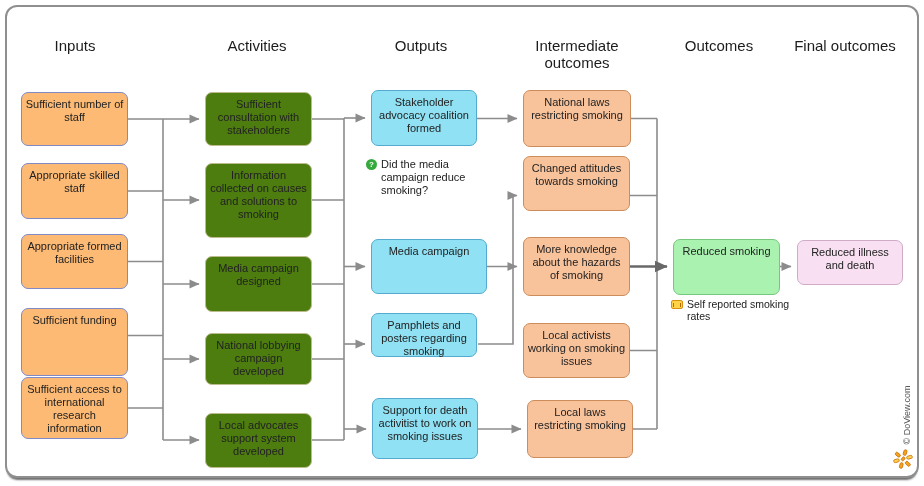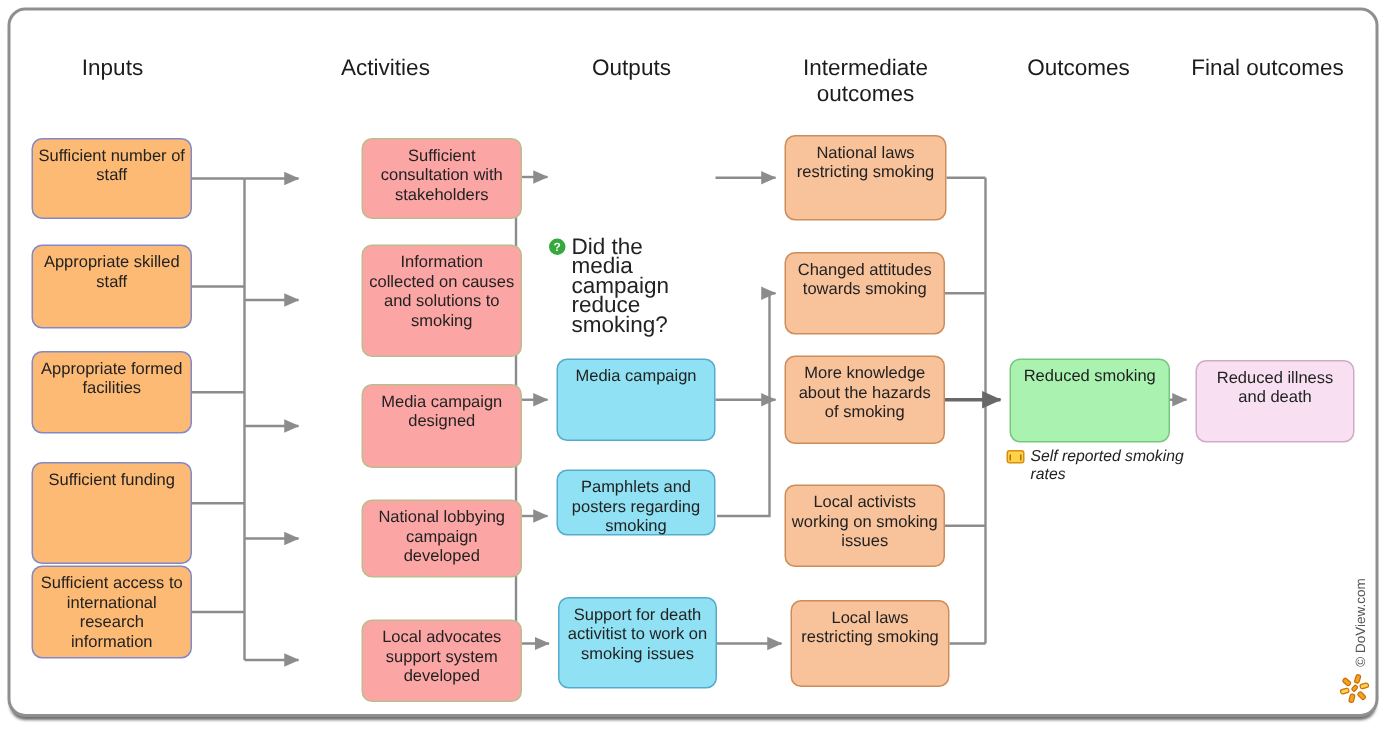--- a/index.html
+++ b/index.html
@@ -6,30 +6,30 @@
   body{width:924px;height:486px;overflow:hidden;font-family:"Liberation Sans",sans-serif;}
   #stage{position:relative;width:924px;height:486px;}
   #frame{position:absolute;left:5px;top:5px;width:910px;height:469px;background:#fff;
          border:2px solid #8f8f8f;border-radius:12px;
          box-shadow:0 4px 2px -2px #6f6f6f;}
   .colhead{position:absolute;font-size:15px;color:#1c1c1c;text-align:center;line-height:17px;}
   .box{position:absolute;border-radius:7px;font-size:11px;line-height:13px;color:#222;
        text-align:center;padding:5px 3px 0 3px;box-sizing:border-box;
        border:1.5px solid;}
   .inputs{background:#fdba74;border-color:#8189c6;}
-  .activities{background:#fca5a5;border-color:#bcbc8e;margin-left:36px;}
+  .activities{background:#4d7c0f;border-color:#bcbc8e;}
   .outputs{background:#8fe1f3;border-color:#54abce;}
   .intermediate{background:#f8c29b;border-color:#cd8d5b;text-align:center;}
   .outcomes{background:#aaf2b0;border-color:#78c77f;text-align:center;}
   .final{background:#f8e0f2;border-color:#d0abc8;}
   #connectors{position:absolute;left:0;top:0;width:924px;height:486px;pointer-events:none;}
   .c2{stroke:#8c8c8c;stroke-width:1.6;fill:none;}
   .cmain{stroke:#686868;stroke-width:2.4;fill:none;}
-  .annot{position:absolute;font-size:15px;line-height:13px;color:#222;}
-  .annot-sm{position:absolute;font-size:10.5px;line-height:12px;color:#222;font-style:italic;}
+  .annot{position:absolute;font-size:11px;line-height:13px;color:#222;}
+  .annot-sm{position:absolute;font-size:10.5px;line-height:12px;color:#222;}
   .qicon{position:absolute;left:366px;top:159px;width:11px;height:11px;border-radius:50%;
          background:#35a93c;color:#fff;font-size:8px;font-weight:bold;text-align:center;
          line-height:11px;}
   .micon{position:absolute;left:671px;top:300px;width:12px;height:9px;border-radius:2px;
          background:#ffd24a;border:1px solid #d89010;box-sizing:border-box;}
   .micon span{display:block;margin:1.5px auto 0;width:6px;height:4px;
          border-left:1px solid #b36c00;border-right:1px solid #b36c00;}
   #copyright{position:absolute;left:873px;top:409px;width:70px;height:12px;
          font-size:9px;color:#555;text-align:center;transform:rotate(-90deg);}
   #logo{position:absolute;left:891px;top:447px;}
@@ -89,32 +89,33 @@
   <div class="box inputs" style="left:21px;top:234px;width:107px;height:55px">Appropriate formed facilities</div>
   <div class="box inputs" style="left:21px;top:308px;width:107px;height:68px">Sufficient funding</div>
   <div class="box inputs" style="left:21px;top:377px;width:107px;height:62px">Sufficient access to international research information</div>
 
   <div class="box activities" style="left:205px;top:92px;width:107px;height:54px">Sufficient consultation with stakeholders</div>
   <div class="box activities" style="left:205px;top:163px;width:107px;height:75px">Information collected on causes and solutions to smoking</div>
   <div class="box activities" style="left:205px;top:256px;width:107px;height:56px">Media campaign designed</div>
   <div class="box activities" style="left:205px;top:333px;width:107px;height:52px">National lobbying campaign developed</div>
   <div class="box activities" style="left:205px;top:413px;width:107px;height:55px">Local advocates support system developed</div>
 
-  <div class="box outputs" style="left:371px;top:239px;width:106px;height:55px">Media campaign</div>
+  <div class="box outputs" style="left:371px;top:90px;width:106px;height:56px">Stakeholder advocacy coalition formed</div>
+  <div class="box outputs" style="left:371px;top:239px;width:116px;height:55px">Media campaign</div>
   <div class="box outputs" style="left:371px;top:313px;width:106px;height:44px">Pamphlets and posters regarding smoking</div>
   <div class="box outputs" style="left:372px;top:398px;width:106px;height:61px">Support for death activitist to work on smoking issues</div>
 
   <div class="box intermediate" style="left:523px;top:90px;width:108px;height:57px">National laws restricting smoking</div>
-  <div class="box intermediate" style="left:523px;top:168px;width:107px;height:55px">Changed attitudes towards smoking</div>
+  <div class="box intermediate" style="left:523px;top:156px;width:107px;height:55px">Changed attitudes towards smoking</div>
   <div class="box intermediate" style="left:523px;top:237px;width:107px;height:59px">More knowledge about the hazards of smoking</div>
   <div class="box intermediate" style="left:523px;top:323px;width:107px;height:55px">Local activists working on smoking issues</div>
   <div class="box intermediate" style="left:527px;top:400px;width:106px;height:58px">Local laws restricting smoking</div>
 
   <div class="box outcomes" style="left:673px;top:239px;width:107px;height:56px">Reduced smoking</div>
-  <div class="box final" style="left:797px;top:240px;width:106px;height:55px">Reduced illness and death</div>
+  <div class="box final" style="left:797px;top:240px;width:106px;height:45px">Reduced illness and death</div>
 
   <div class="qicon">?</div>
   <div class="annot" style="left:381px;top:158px;width:88px">Did the media campaign reduce smoking?</div>
 
   <div class="micon">
       <span></span>
     </div>
   <div class="annot-sm" style="left:687px;top:298px;width:104px">Self reported smoking rates</div>
 
   <div id="copyright">© DoView.com</div>

